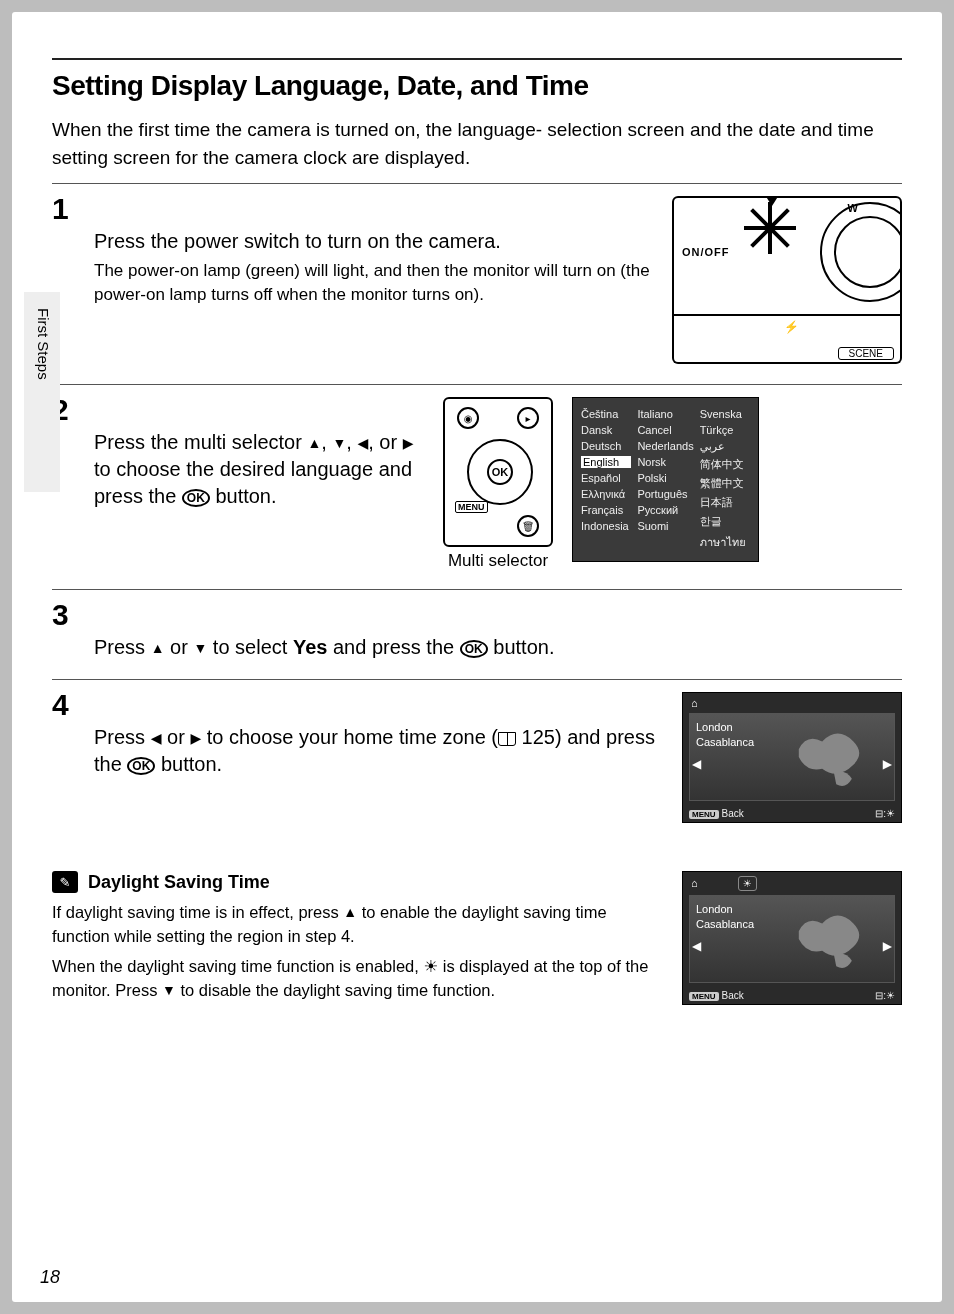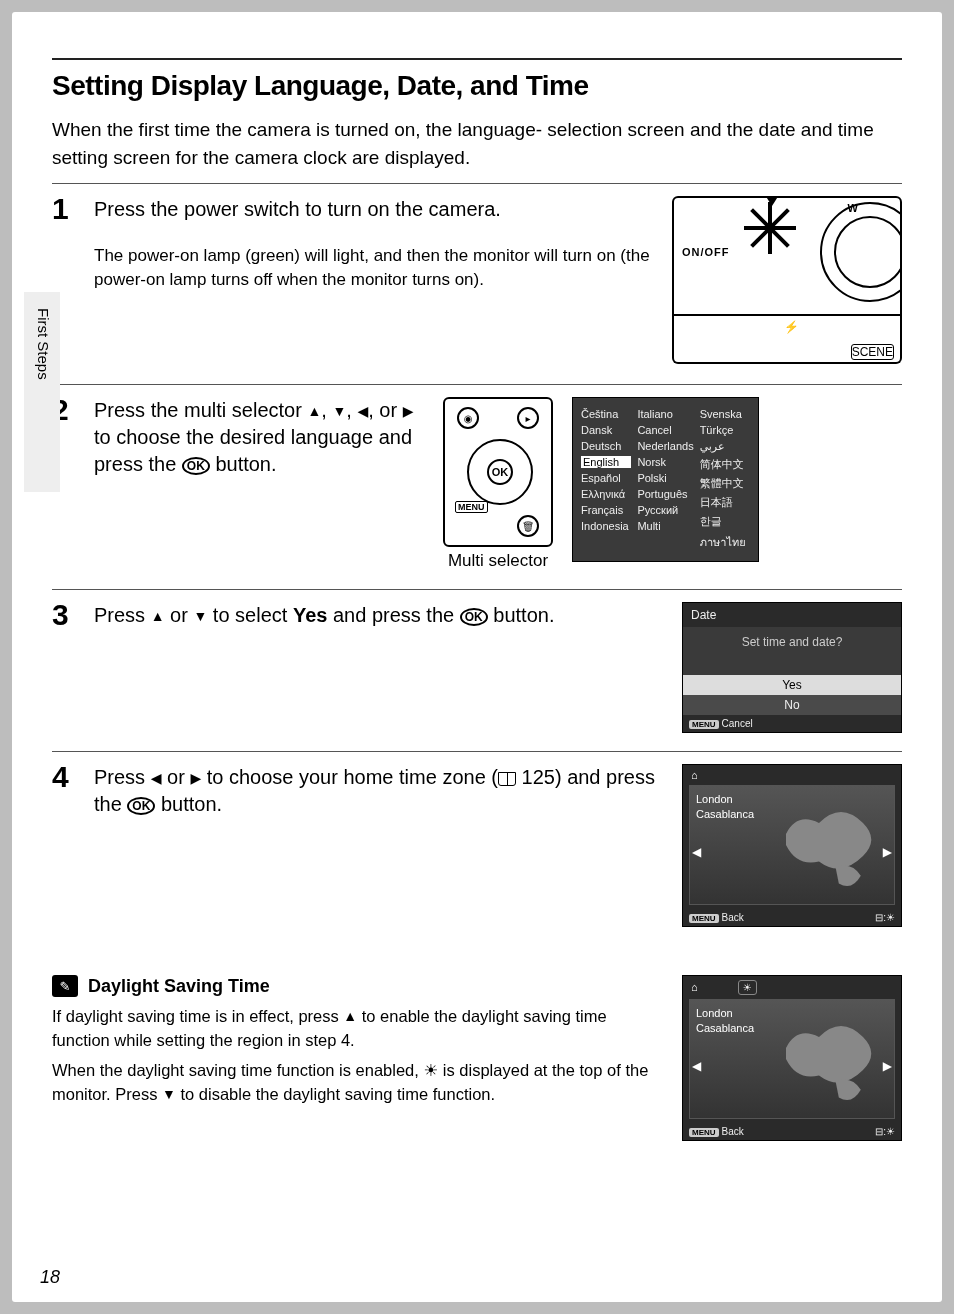--- a/index.html
+++ b/index.html
@@ -7,40 +7,40 @@
   .page { background: #fff; position: absolute; top: 12px; left: 12px; right: 12px; bottom: 12px; border-radius: 3px; padding: 28px 40px 20px 40px; }
   .hrtop { border-top: 2px solid #222; margin-top: 18px; }
   h1 { font-size: 28px; font-weight: bold; margin: 10px 0 14px 0; letter-spacing: -0.5px; }
   .intro { font-size: 19px; line-height: 1.45; margin-bottom: 5px; }
   .sep { border-top: 1px solid #555; margin: 12px 0; }
   .side-tab { position: absolute; left: 12px; top: 280px; width: 36px; height: 200px; background: #eee; writing-mode: vertical-rl; font-size: 15px; padding-top: 16px; padding-right: 8px; text-align: left; }
   .side-tab span { writing-mode: vertical-rl; }
   .step { display: flex; gap: 14px; margin-bottom: 18px; }
   .step-num { font-size: 30px; font-weight: bold; min-width: 28px; line-height: 1; margin-top: -2px; }
   .step-body { flex: 1; }
-  .step-title { font-size: 20px; line-height: 1.35; }
-  .step-sub { font-size: 17px; line-height: 1.4; margin-top: 21px; }
+  .step-title { font-size: 20px; line-height: 1.35; margin-top: 32px; }
+  .step-sub { font-size: 17px; line-height: 1.4; margin-top: 4px; }
   .step-row { display: flex; gap: 14px; align-items: flex-start; }
   .step-text { flex: 1; }
   .arrow-icon { display: inline-block; font-size: 14px; line-height: 1; vertical-align: 1px; }
   .ok-btn { display: inline-block; border: 2px solid #000; border-radius: 50%; font-size: 12px; font-weight: bold; padding: 0 3px; line-height: 14px; vertical-align: 1px; }
   .book-icon { display: inline-block; border: 1.5px solid #000; width: 18px; height: 14px; border-radius: 0 0 3px 3px; position: relative; vertical-align: -2px; }
   .book-icon::after { content: ""; position: absolute; left: 50%; top: 0; bottom: 0; border-left: 1.5px solid #000; }
   .cam-illus { width: 230px; height: 170px; background: #fff; border-left: 1px solid none; position: relative; }
   .cam-top { border: 2px solid #000; border-radius: 6px 6px 0 0; height: 120px; position: relative; overflow: hidden; }
   .burst { position: absolute; left: 76px; top: 10px; width: 40px; height: 40px; }
   .burst div { position: absolute; left: 18px; top: -6px; width: 4px; height: 52px; background: #000; }
   .burst .r1{transform:rotate(0deg);} .burst .r2{transform:rotate(45deg);} .burst .r3{transform:rotate(90deg);} .burst .r4{transform:rotate(135deg);}
   .big-arrow { position: absolute; left: 84px; top: -14px; width: 0; height: 0; border-left: 14px solid transparent; border-right: 14px solid transparent; border-top: 22px solid #000;}
   .onoff-label { position: absolute; left: 8px; top: 48px; font-size: 11px; font-weight: bold; letter-spacing: 1px; }
   .cam-dial { position: absolute; right: -20px; top: 4px; width: 100px; height: 100px; border: 2px solid #000; border-radius: 50%; }
   .cam-dial::after{content:"";position:absolute;inset:12px;border:2px solid #000;border-radius:50%;}
   .cam-bottom { border: 2px solid #000; border-top: none; border-radius: 0 0 6px 6px; height: 48px; position: relative; }
   .cam-bottom .flash{position:absolute;left:110px;top:4px;font-size:12px;}
-  .cam-bottom .scene{position:absolute;right:6px;bottom:2px;font-size:12px;border:1px solid #000;border-radius:3px;padding:0 0;}
+  .cam-bottom .scene{position:absolute;right:6px;bottom:2px;font-size:10px;border:1px solid #000;border-radius:3px;padding:0 10px;}
   .w-label{position:absolute;right:42px;top:4px;font-size:11px;font-weight:bold;}
   .sel-illus { width: 120px; text-align: center; }
   .sel-box { border: 2px solid #000; border-radius: 6px; width: 110px; height: 150px; position: relative; margin: 0 auto; }
   .sel-circ { position: absolute; border: 2px solid #000; border-radius: 50%; width: 22px; height: 22px; display:flex;align-items:center;justify-content:center;font-size:10px;}
   .c1{left:12px;top:8px;} .c2{right:12px;top:8px;}
   .sel-dpad { position: absolute; left: 22px; top: 40px; width: 66px; height: 66px; border: 2px solid #000; border-radius: 50%; display:flex;align-items:center;justify-content:center;font-size:11px;font-weight:bold;}
   .sel-dpad::before{content:"";position:absolute;inset:18px;border:2px solid #000;border-radius:50%;} .c4{right:12px;bottom:8px;}
   .menu-label{position:absolute;left:10px;bottom:32px;font-size:9px;font-weight:bold;border:1px solid #000;border-radius:2px;padding:0 2px;}
   .sel-caption { font-size: 17px; margin-top: 4px; }
   .lcd { background: #3a3a3a; color: #eee; font-size: 12px; border: 1px solid #000; }
@@ -50,21 +50,21 @@
   .lcd-date { width: 220px; }
   .lcd-date-h { background:#2a2a2a; padding: 5px 8px; font-weight: normal; }
   .lcd-date-q { text-align:center; padding: 8px 0 26px 0; color:#ccc; }
   .lcd-opt { text-align:center; padding: 3px 0; background:#4a4a4a; }
   .lcd-opt.sel { background:#ddd; color:#000; }
   .lcd-foot { background:#2a2a2a; padding: 3px 6px; font-size:10px; display:flex; justify-content:space-between; }
   .lcd-foot .menu-pill{background:#ccc;color:#000;font-size:8px;padding:0 3px;border-radius:2px;margin-right:3px;font-weight:bold;}
   .lcd-map { width: 220px; background:#2a2a2a; position:relative; padding-top:4px;}
   .home-icon { font-size:11px; margin-left:8px; color:#fff; }
   .dst-pill { display:inline-block; border:1px solid #888; border-radius:3px; padding:1px 4px; font-size:10px; margin-left:40px; }
-  .map-body { height: 120px; position: relative; margin: 4px 6px; background: linear-gradient(#555,#333); border:1px solid #555;}
+  .map-body { height: 88px; position: relative; margin: 4px 6px; background: linear-gradient(#555,#333); border:1px solid #555;}
   .map-body .city{position:absolute;left:6px;top:6px;font-size:11px;color:#fff;line-height:1.4;}
   .map-body .globe{position:absolute;right:4px;top:4px;bottom:4px;width:120px;}
   .map-body .globe svg{width:100%;height:100%;}
   .map-body .nav-l{position:absolute;left:2px;top:50%;color:#fff;font-size:12px;}
   .map-body .nav-r{position:absolute;right:2px;top:50%;color:#fff;font-size:12px;}
   .note-head { display:flex; align-items:center; gap:10px; margin-top: 30px; margin-bottom: 8px; }
   .note-icon { background:#000; color:#fff; width:26px; height:22px; border-radius:3px; display:flex;align-items:center;justify-content:center;font-size:13px;}
   .note-title { font-weight:bold; font-size:18px; }
   .note-body { font-size: 16.5px; line-height: 1.45; }
   .note-body p { margin-bottom: 6px; }
@@ -144,21 +144,21 @@
               <span>Indonesia</span>
           </div>
           <div class="col">
             <span>Italiano</span>
               <span>Cancel</span>
               <span>Nederlands</span>
               <span>Norsk</span>
               <span>Polski</span>
               <span>Português</span>
               <span>Русский</span>
-              <span>Multi</span>
+              <span>Suomi</span>
           </div>
           <div class="col">
             <span>Svenska</span>
               <span>Türkçe</span>
               <span>عربي</span>
               <span>简体中文</span>
               <span>繁體中文</span>
               <span>日本語</span>
               <span>한글</span>
               <span>ภาษาไทย</span>
@@ -170,30 +170,20 @@
   <div class="sep"></div>
 
   <div class="step">
     <div class="step-num">3</div>
     <div class="step-body">
       <div class="step-row">
         <div class="step-text">
           <div class="step-title">
             <span>Press </span><span class="arrow-icon">▲</span><span> or </span><span class="arrow-icon">▼</span><span> to select </span><b>Yes</b><span> and press the </span><span class="ok-btn">OK</span><span> button.</span>
           </div>
-        </div>
-        <div class="lcd lcd-date">
-          <div class="lcd-date-h">Date</div>
-          <div class="lcd-date-q">Set time and date?</div>
-          <div class="lcd-opt sel">Yes</div>
-          <div class="lcd-opt">No</div>
-          <div class="lcd-foot">
-              <span><span class="menu-pill">MENU</span><span>Cancel</span></span>
-              <span></span>
-            </div>
         </div>
       </div>
     </div>
   </div>
   <div class="sep"></div>
 
   <div class="step">
     <div class="step-num">4</div>
     <div class="step-body">
       <div class="step-row">

